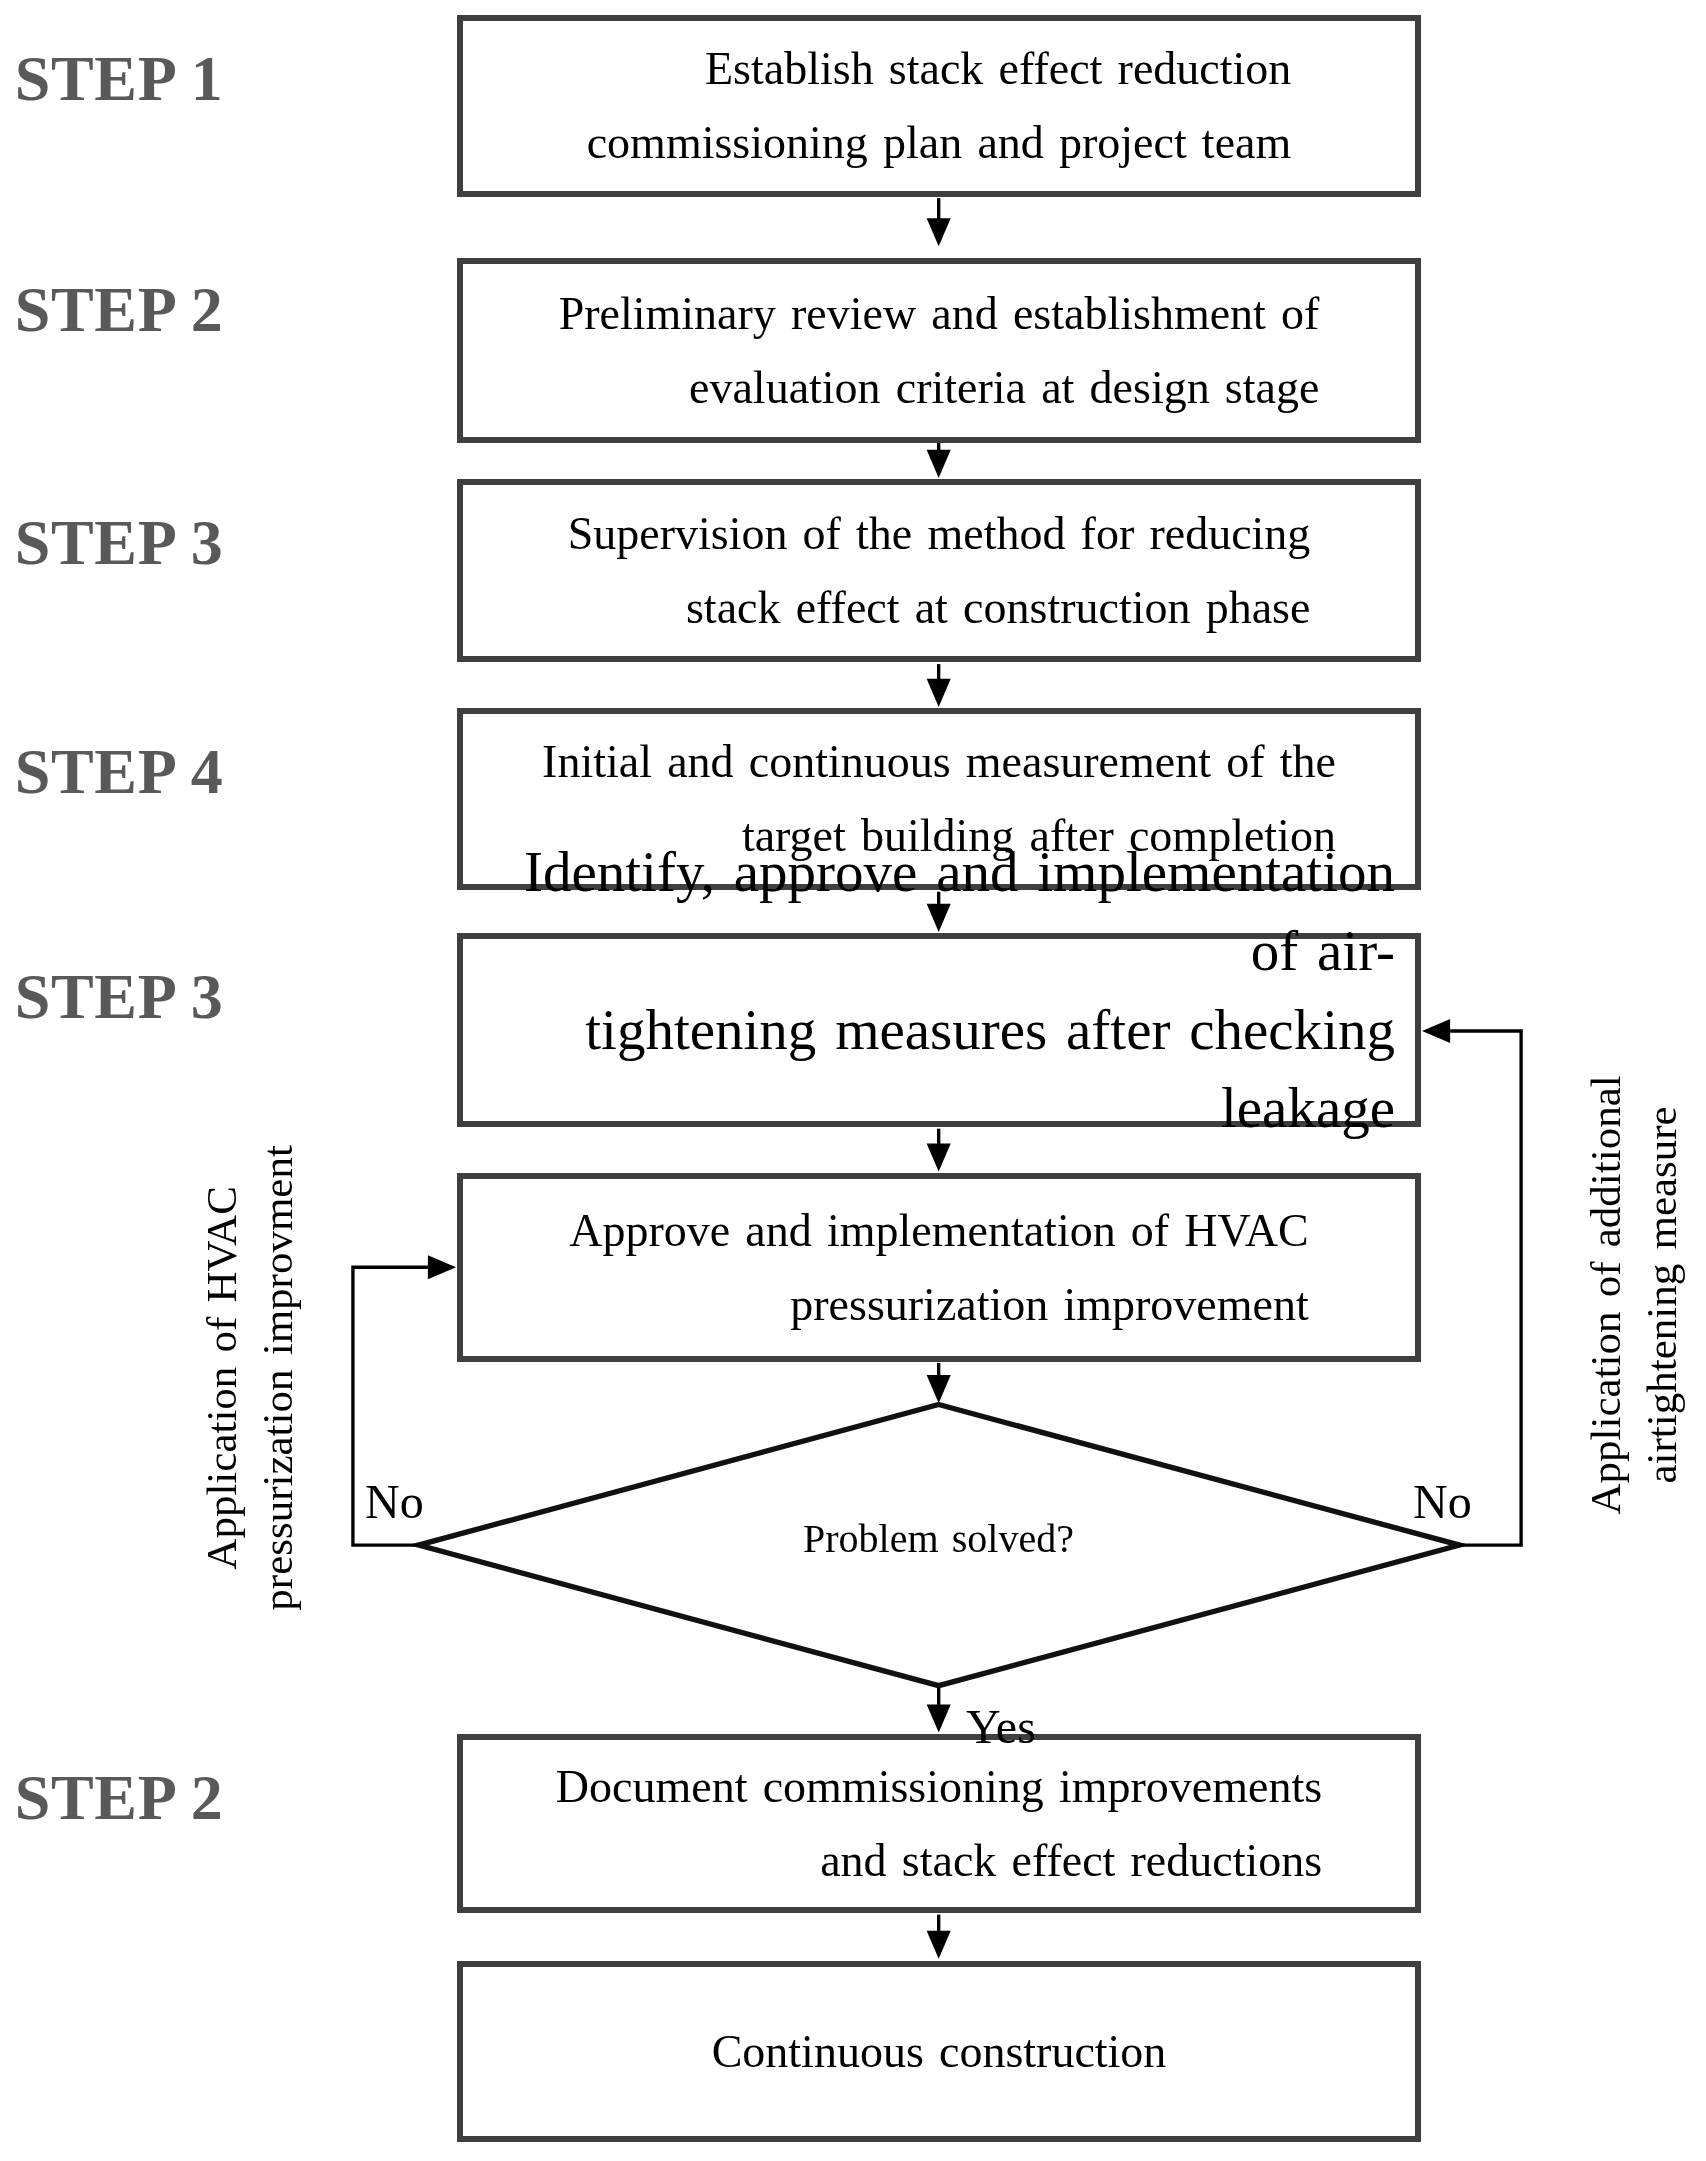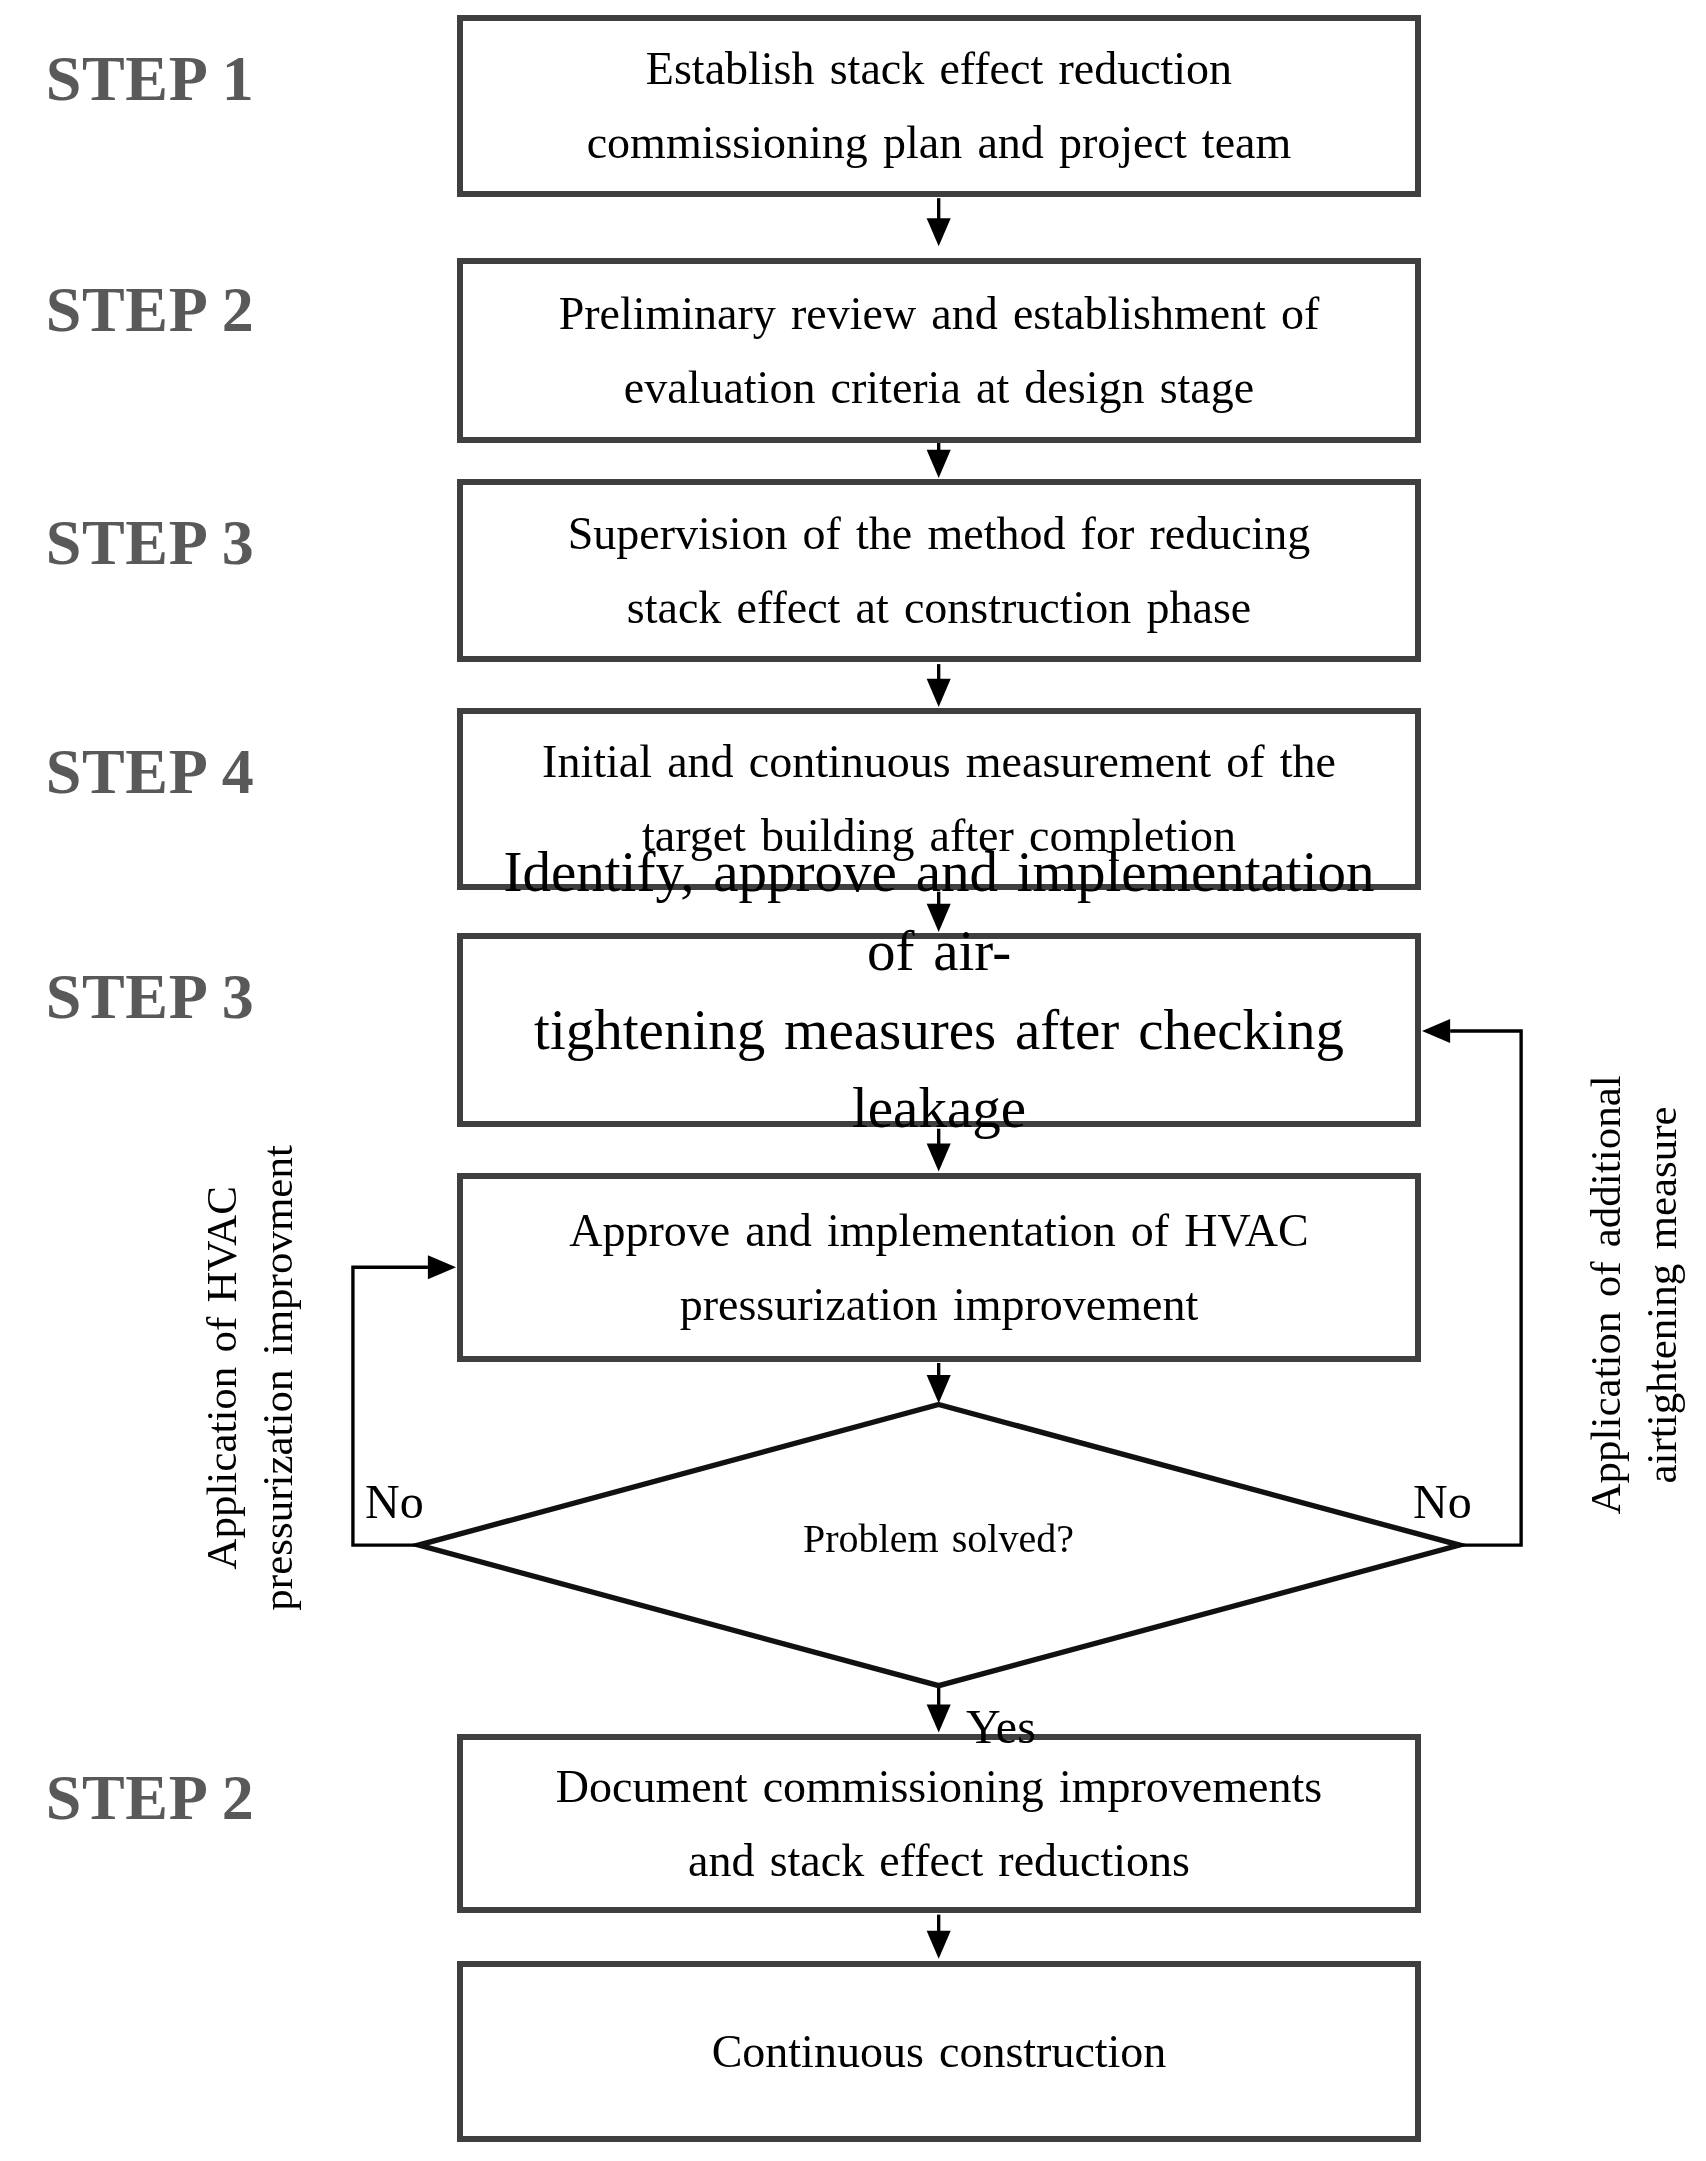--- a/index.html
+++ b/index.html
@@ -4,27 +4,27 @@
 <style>
   html,body { margin:0; padding:0; background:#fff; }
   .canvas {
     position:relative; width:1706px; height:2161px; background:#ffffff;
     font-family:"Liberation Serif","DejaVu Serif",serif; color:#000;
     overflow:hidden;
   }
   .lines { position:absolute; left:0; top:0; }
   .step-label {
     position:absolute; left:14.7px; font-size:64px; font-weight:bold;
-    color:#595959; letter-spacing:0.7px; white-space:nowrap;margin-left:31px;
+    color:#595959; letter-spacing:0.7px; white-space:nowrap;
   }
   .box {
     position:absolute; left:457px; width:964px; box-sizing:border-box;
     border:6.7px solid #3f3f3f; background:#fff;
     display:flex; align-items:center; justify-content:center;
-    text-align:center; font-size:46px; line-height:1.6;
+    text-align:right; font-size:46px; line-height:1.6;
     white-space:pre-line; word-spacing:0.08em; padding:0 20px;
   }
   .box.tight { font-size:57px; line-height:1.38; }
   .decision-text {
     position:absolute; left:637px; top:1515px; width:603px;
     text-align:center; font-size:40px; word-spacing:0.08em;
   }
   .edge-label { position:absolute; font-size:48px; white-space:nowrap;margin-top:24px; }
   .side-label {
     position:absolute; text-align:center; font-size:43px; line-height:1.3;

